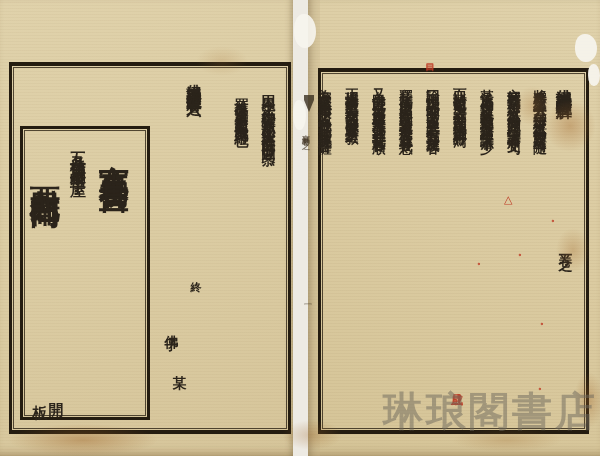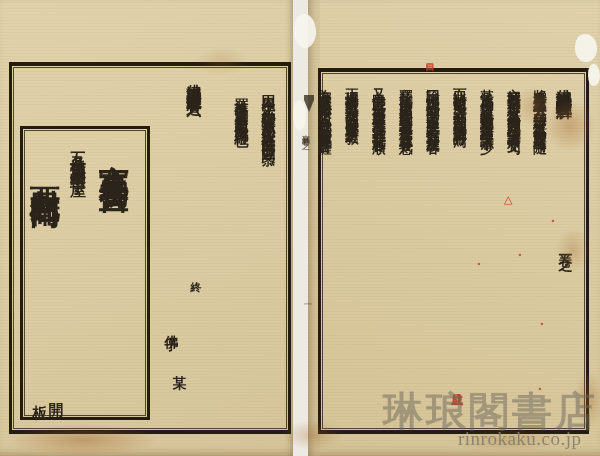--- a/index.html
+++ b/index.html
@@ -169,15 +169,14 @@
   <div class="stain st5"></div>
   <div class="stain st6"></div>
   <div class="stain st7"></div>
   <div class="stain st8"></div>
   <div class="patch pa1"></div>
   <div class="patch pa2"></div>
   <div class="patch pa3"></div>
   <div class="patch pa4"></div>
 
   <div class="wm-name">琳琅閣書店</div>
-  <div class="wm-url">rinrokaku.co.jp</div>
 
 </div>
 
 </body></html>

